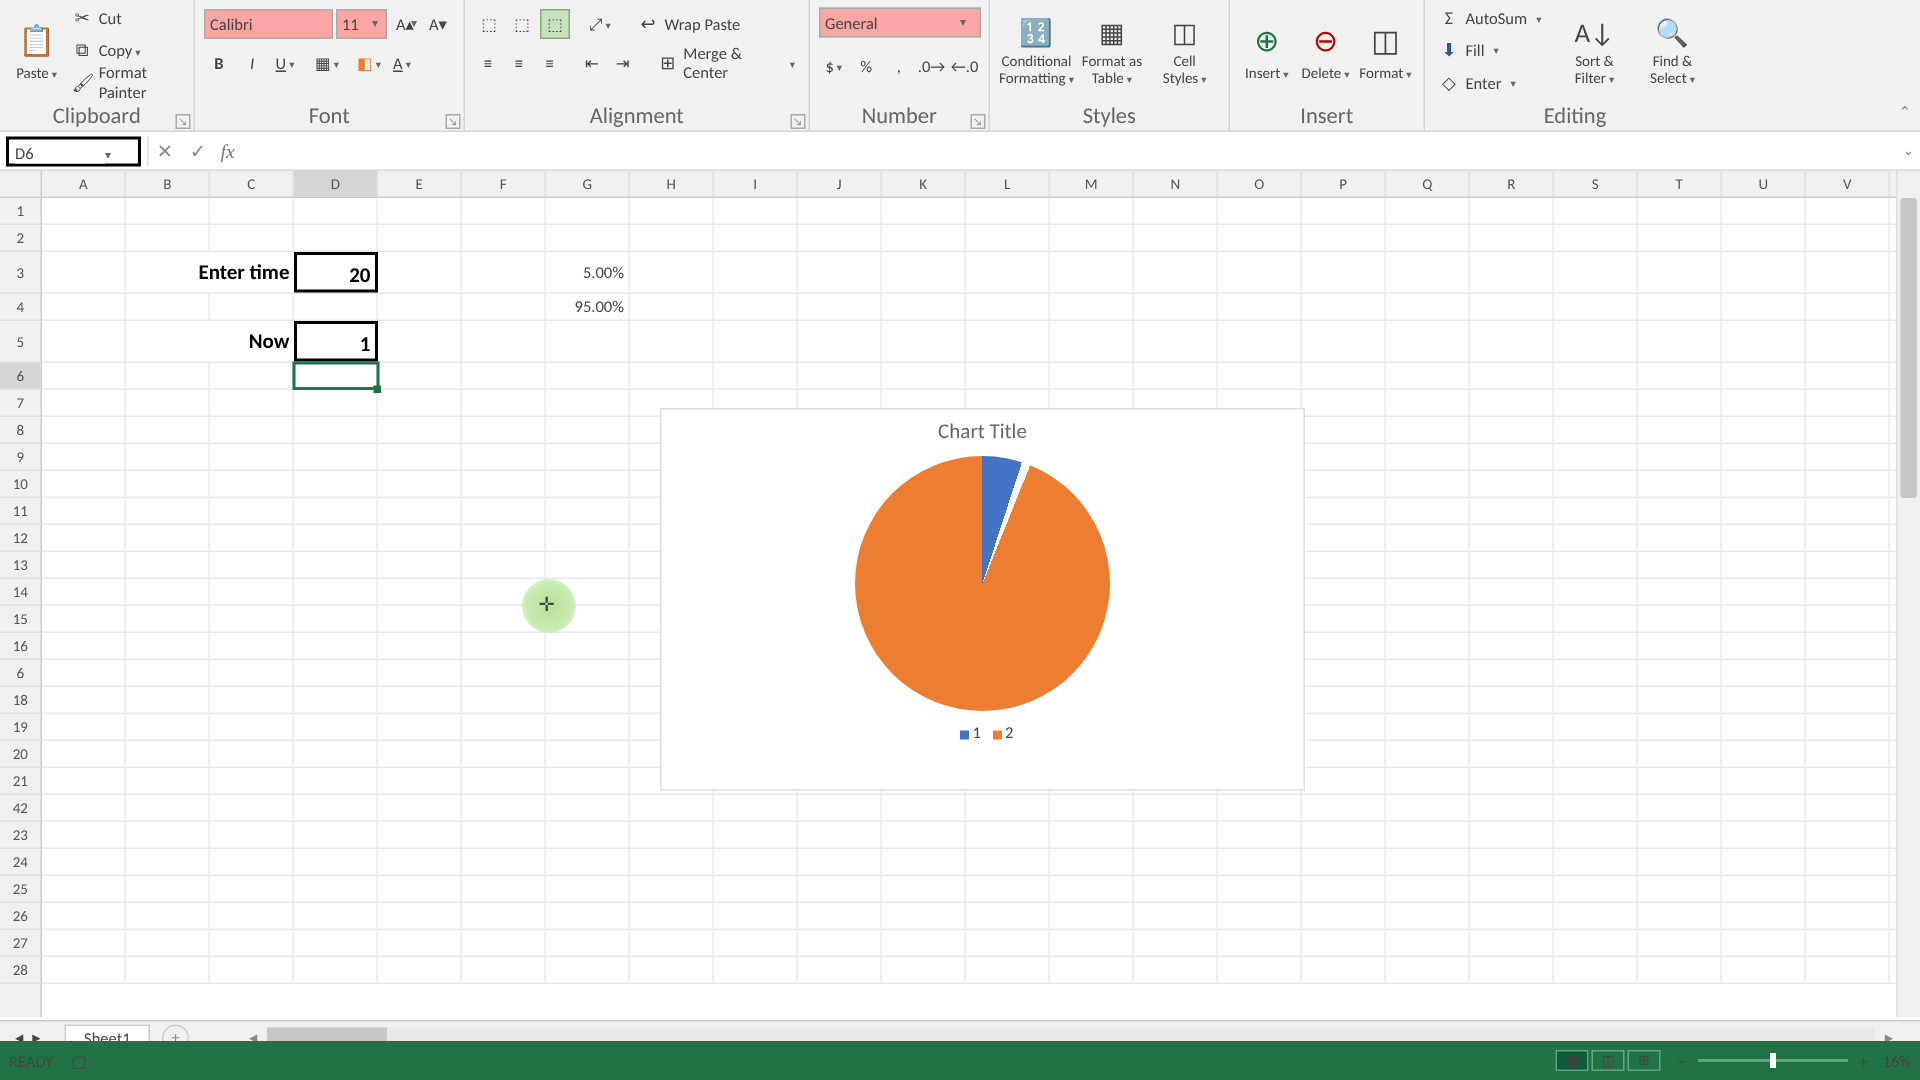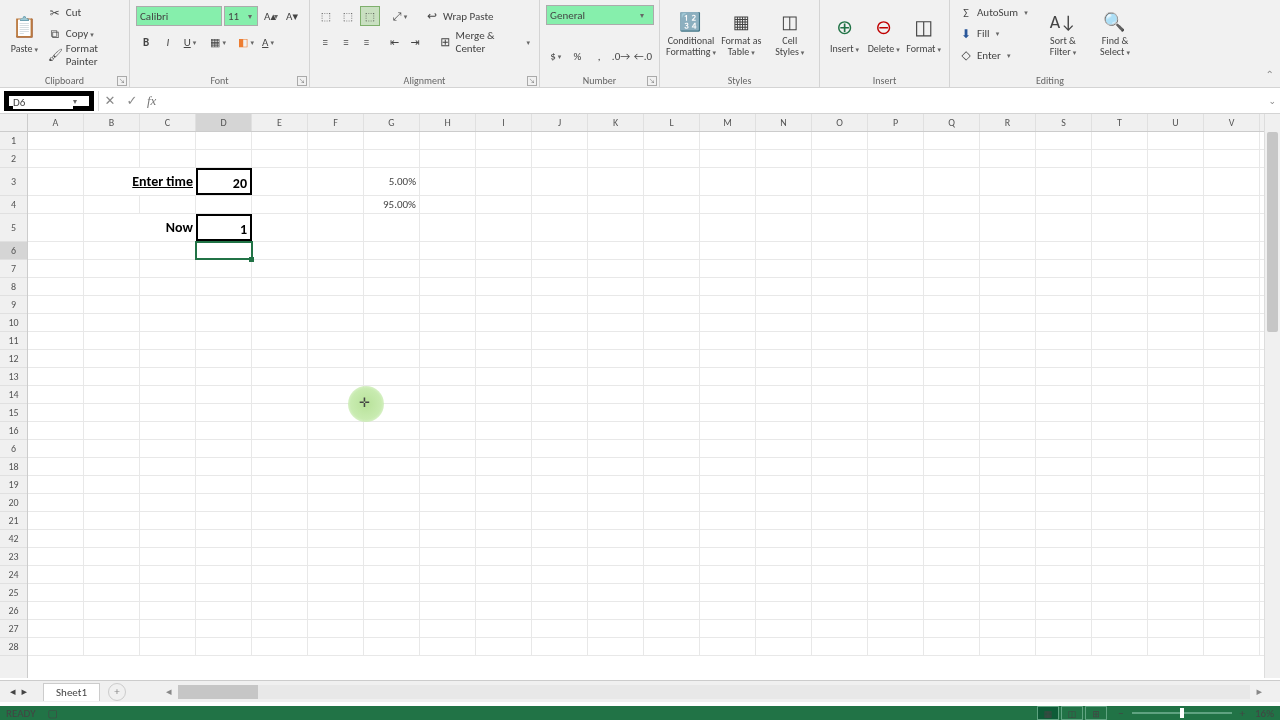--- a/index.html
+++ b/index.html
@@ -1,41 +1,41 @@
 <!DOCTYPE html>
 <html><head>
 <meta charset="utf-8">
 <style>
 *{box-sizing:border-box;margin:0;padding:0;font-family:"Segoe UI",Calibri,Arial,sans-serif;font-size:11px;color:#444;user-select:none}
 body{width:1280px;height:720px;overflow:hidden;background:#fff;position:relative}
 
 
 .ribbon{height:88px;background:#f1f1f1;border-bottom:1px solid #d4d4d4;display:flex;position:relative}
 .grp{border-right:1px solid #d4d4d4;padding:2px 6px 14px 6px;display:flex;flex-direction:column;position:relative}
-.grp-label{position:absolute;bottom:0;left:0;right:0;text-align:center;font-size:10px;color:#666}
+.grp-label{position:absolute;bottom:0;left:0;right:0;text-align:center;font-size:15px;color:#666}
 .dialog-launch{position:absolute;bottom:1px;right:2px;width:10px;height:10px;border:1px solid #aaa;font-size:7px;line-height:8px;text-align:center;color:#888}
 .big-btn{display:flex;flex-direction:column;align-items:center;justify-content:center;width:42px;padding:2px}
 .big-btn .ico{width:28px;height:28px;display:flex;align-items:center;justify-content:center;font-size:20px}
 .big-btn .lbl,.med-btn .lbl{font-size:10px;text-align:center;line-height:11px;margin-top:2px}
 .med-btn{display:flex;flex-direction:column;align-items:center;width:50px;padding:2px 1px}
 .med-btn .ico{font-size:18px;height:22px}
 .dd::after{content:"▾";font-size:7px;margin-left:2px;color:#666}
 .row{display:flex;align-items:center;gap:2px;height:22px}
 .sm{width:20px;height:20px;display:flex;align-items:center;justify-content:center;font-size:11px;border:1px solid transparent}
-.sel{display:flex;align-items:center;border:1px solid #ababab;background:#86efac;height:20px;padding:0 3px}
+.sel{display:flex;align-items:center;border:1px solid #ababab;background:#fca5a5;height:20px;padding:0 3px}
 .sel input{border:none;outline:none;font-size:11px;background:transparent}
 .sel .arr{font-size:8px;color:#666;margin-left:2px}
 .mini{display:flex;align-items:center;gap:4px;height:18px;font-size:10.5px;padding:0 3px}
 .mini .ico{width:14px;font-size:12px;text-align:center}
 .col{display:flex;flex-direction:column;gap:1px}
 .stack3{display:flex;flex-direction:column;justify-content:space-around;height:64px}
 
 
 .fbar{height:26px;border-bottom:1px solid #d4d4d4;display:flex;align-items:center;background:#fff}
-.namebox{width:90px;height:20px;margin:0 4px;border:5px solid #000000;display:flex;align-items:flex-start;padding:0 4px}
+.namebox{width:90px;height:20px;margin:0 4px;border:2px solid #000000;display:flex;align-items:flex-end;padding:0 4px}
 .namebox input{border:none;outline:none;width:60px;font-size:11px}
 .fbar .arr{font-size:8px;color:#666}
 .fbar .fx-btn{width:22px;text-align:center;color:#888;font-size:13px}
 .fbar .fx{font-style:italic;font-family:"Times New Roman";font-size:13px;color:#777;margin:0 4px}
 .fbar .v-exp{position:absolute;right:4px;font-size:9px;color:#888}
 
 
 .grid-wrap{position:relative;height:564px;overflow:hidden}
 .sel-all{position:absolute;top:0;left:0;width:28px;height:18px;background:#f0f0f0;border-right:1px solid #ccc;border-bottom:1px solid #ccc}
 .col-heads{position:absolute;top:0;left:28px;right:16px;height:18px;display:flex;background:#f0f0f0;border-bottom:1px solid #ccc}
@@ -71,21 +71,21 @@
 
 .tabs{position:absolute;bottom:18px;left:0;right:0;height:22px;background:#f0f0f0;border-top:1px solid #ccc;display:flex;align-items:center}
 .tabs .nav{display:flex;gap:6px;padding:0 10px;color:#888;font-size:9px}
 .tab{background:#fff;border:1px solid #ccc;border-bottom:none;padding:2px 12px;font-size:11px;margin-left:6px}
 .add-tab{width:18px;height:18px;margin-left:8px;border:1px solid #ccc;border-radius:50%;text-align:center;line-height:16px;color:#888}
 .h-scroll{flex:1;margin:0 18px 0 40px;display:flex;align-items:center}
 .h-track{flex:1;height:14px;background:#e8e8e8;position:relative}
 .h-thumb{position:absolute;left:0;top:0;bottom:0;width:80px;background:#c6c6c6}
 
 
-.status{position:absolute;bottom:0;left:0;right:0;height:14px;background:#217346;display:flex;align-items:center;padding:0 6px;color:#fff;font-size:10px}
+.status{position:absolute;bottom:0;left:0;right:0;height:26px;background:#217346;display:flex;align-items:center;padding:0 6px;color:#fff;font-size:10px}
 .status .sp{flex:1}
 .view-btn{width:22px;height:14px;border:1px solid #5fa381;margin:0 1px;display:flex;align-items:center;justify-content:center;font-size:9px}
 .view-btn.on{background:#0e5c37}
 .zoom-slider{width:100px;height:2px;background:#5fa381;margin:0 8px;position:relative}
 .zoom-slider .th{position:absolute;left:48px;top:-4px;width:4px;height:10px;background:#fff}
 
 
 .c-blue{color:#2a579a}.c-green{color:#217346}.c-red{color:#c00000}.c-orange{color:#ed7d31}
 </style>
 </head>
@@ -181,21 +181,21 @@
             <span class="ico">⊞</span>
             <span>Merge &amp; Center</span>
           </div>
       </div>
     </div>
     <div class="grp-label">Alignment</div>
     <div class="dialog-launch">↘</div>
   </div>
 
   <div class="grp" style="width:120px">
-    <div class="col" style="gap:20px;padding-top:3px">
+    <div class="col" style="gap:8px;padding-top:3px">
       <div class="sel" style="width:108px">
           <input style="width: 88px;" value="General">
           <span class="arr">▾</span>
         </div>
       <div class="row">
         <div class="sm dd">$</div>
         <div class="sm">%</div>
         <div class="sm">,</div>
         <div class="sm">.0→</div>
         <div class="sm">←.0</div>
@@ -391,21 +391,21 @@
         <div class="cell"></div>
         <div class="cell"></div>
         <div class="cell"></div>
         <div class="cell"></div>
         <div class="cell"></div>
         <div class="cell"></div>
       </div>
       <div class="cell-row tall">
         <div class="cell"></div>
         <div class="cell" style="border-right: none;"></div>
-        <div class="cell bold" style="text-align: right; overflow: visible; direction: ltr; position: relative; width: 112px; margin-left: -56px; border-right: none; text-decoration: underline;">Enter time</div>
+        <div class="cell bold" style="text-align: right; overflow: visible; direction: ltr; position: relative; width: 112px; margin-left: -56px; border-right: none;">Enter time</div>
         <div class="cell boxed bold">20</div>
         <div class="cell"></div>
         <div class="cell"></div>
         <div class="cell">5.00%</div>
         <div class="cell"></div>
         <div class="cell"></div>
         <div class="cell"></div>
         <div class="cell"></div>
         <div class="cell"></div>
         <div class="cell"></div>
@@ -1014,20 +1014,28 @@
         <div class="cell"></div>
         <div class="cell"></div>
         <div class="cell"></div>
         <div class="cell"></div>
         <div class="cell"></div>
         <div class="cell"></div>
         <div class="cell"></div>
       </div>
     </div>
 
+  <div class="chart">
+    <div class="chart-title">Chart Title</div>
+    <div class="pie"></div>
+    <div class="legend">
+      <span class="sw" style="background:#4472c4"></span><span>1</span>
+      <span class="sw" style="background:#ed7d31"></span><span>2</span>
+    </div>
+  </div>
 
   <div class="anim-cursor"></div>
 
   <div class="v-scroll">
       <div class="v-thumb"></div>
     </div>
 </div>
 
 <div class="tabs">
   <div class="nav">

